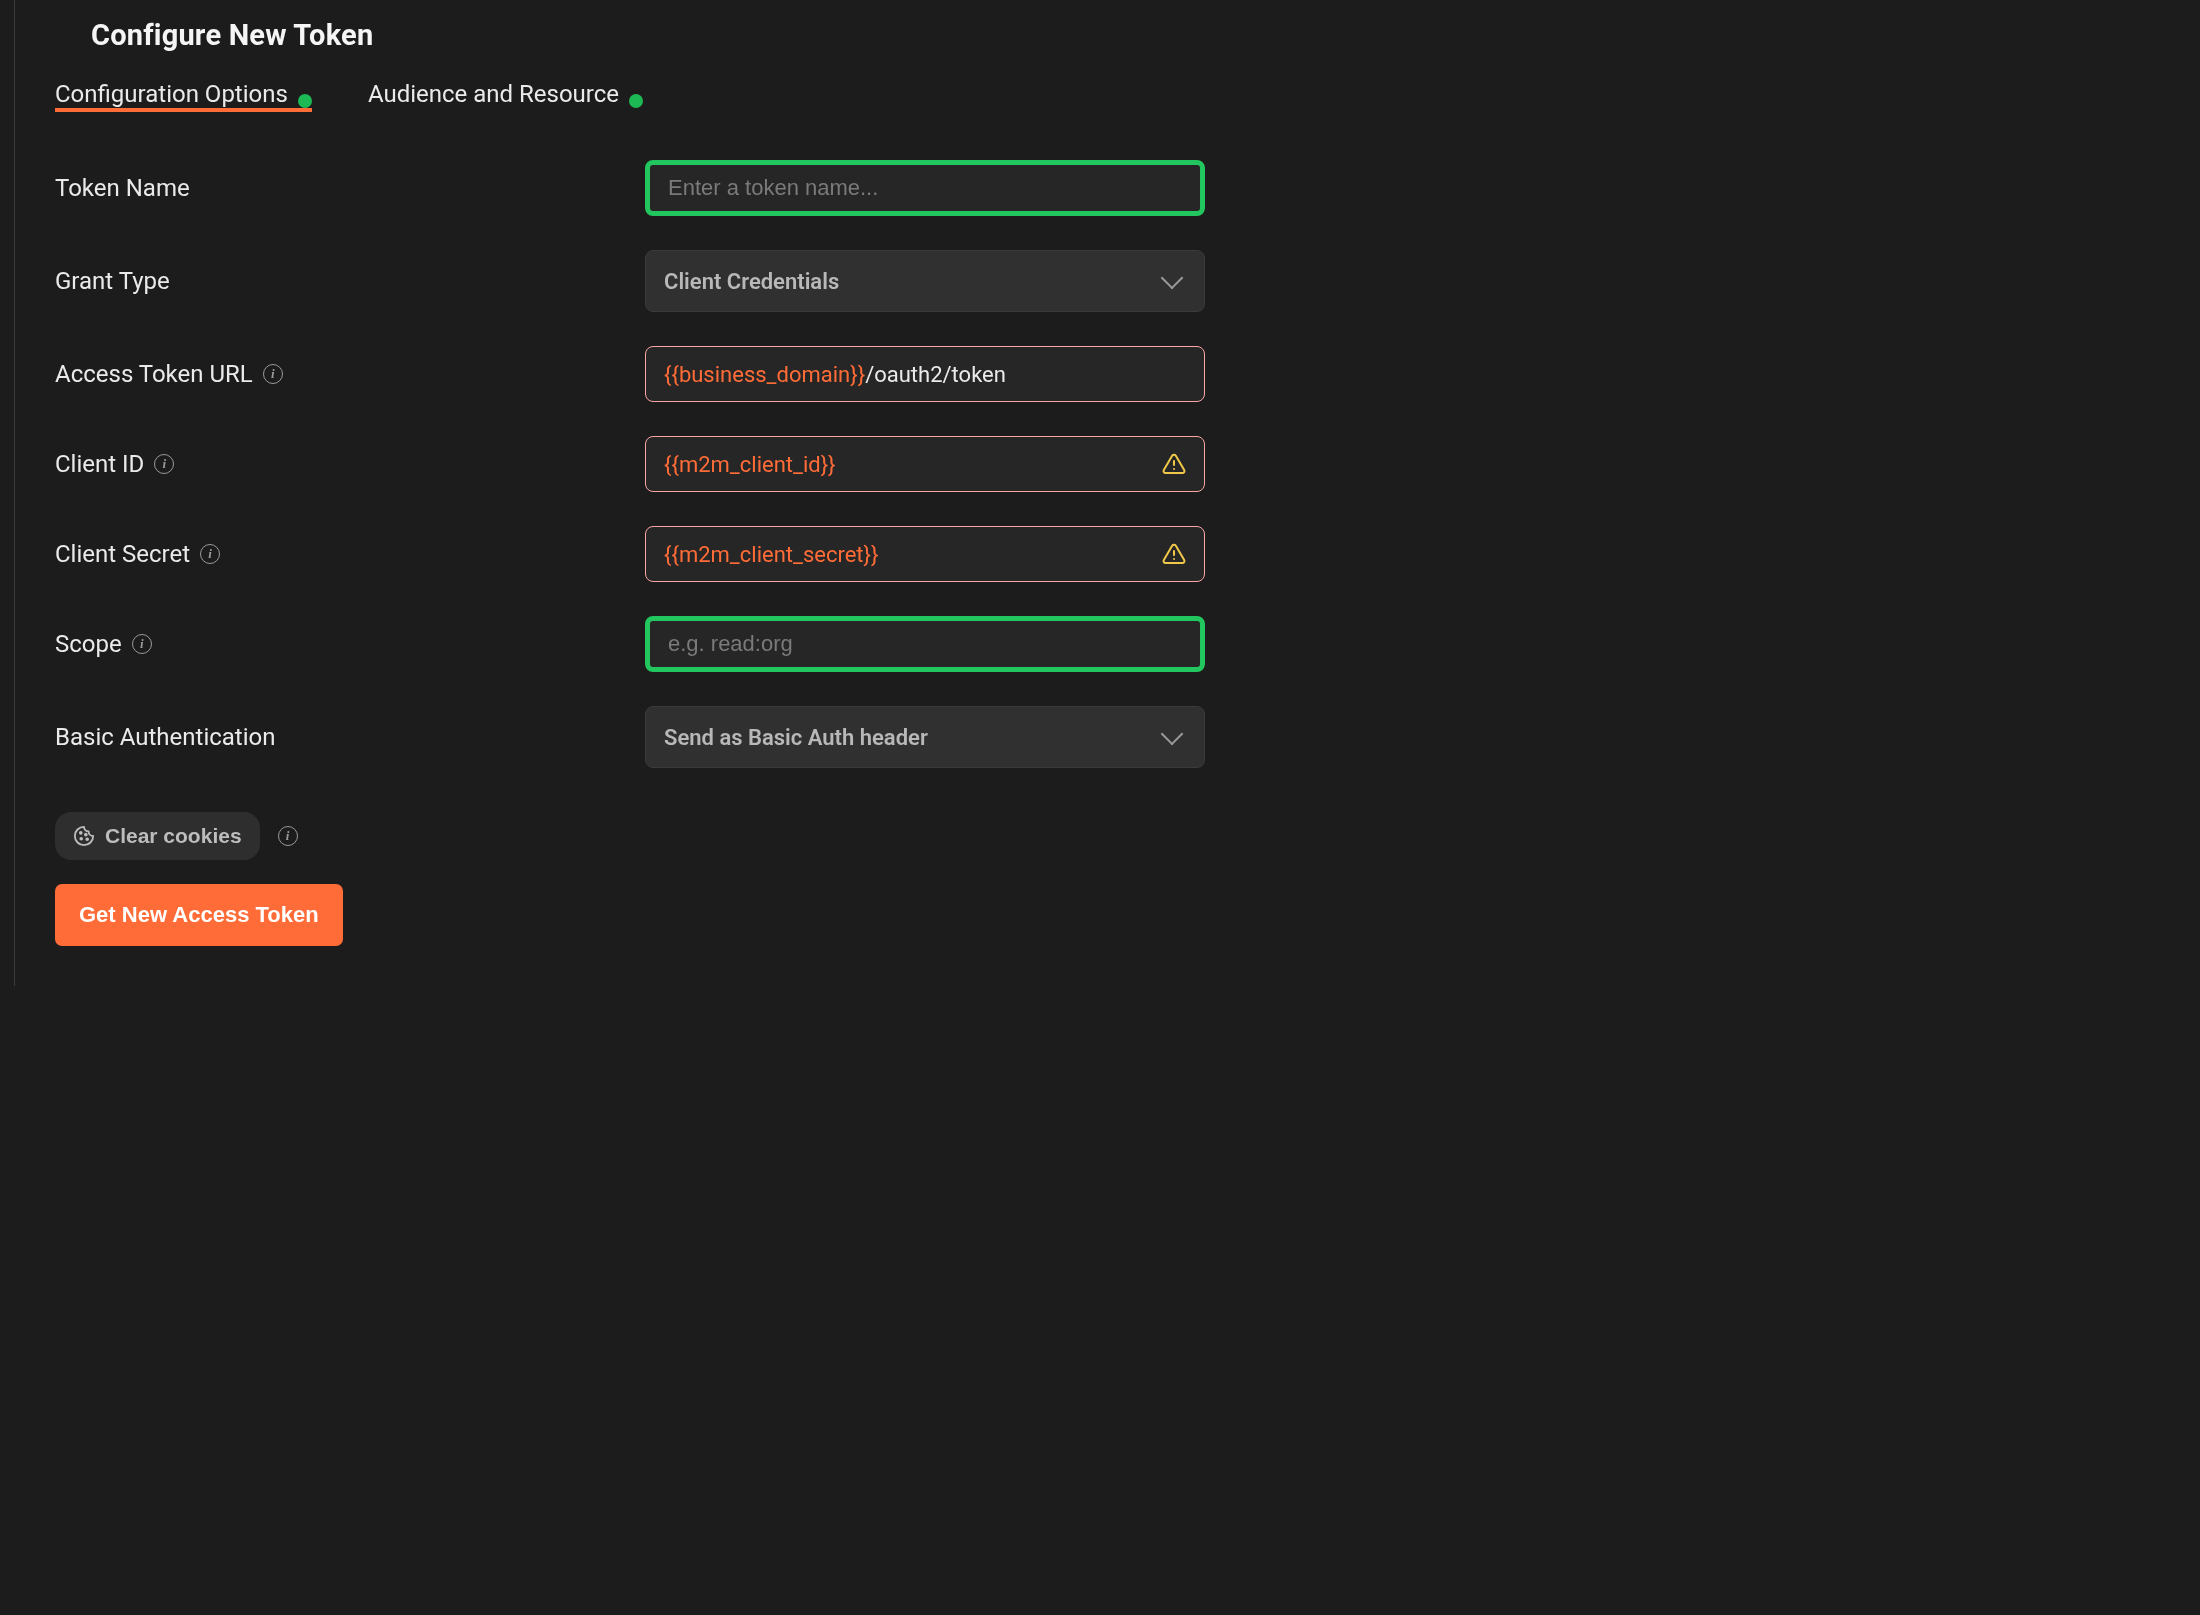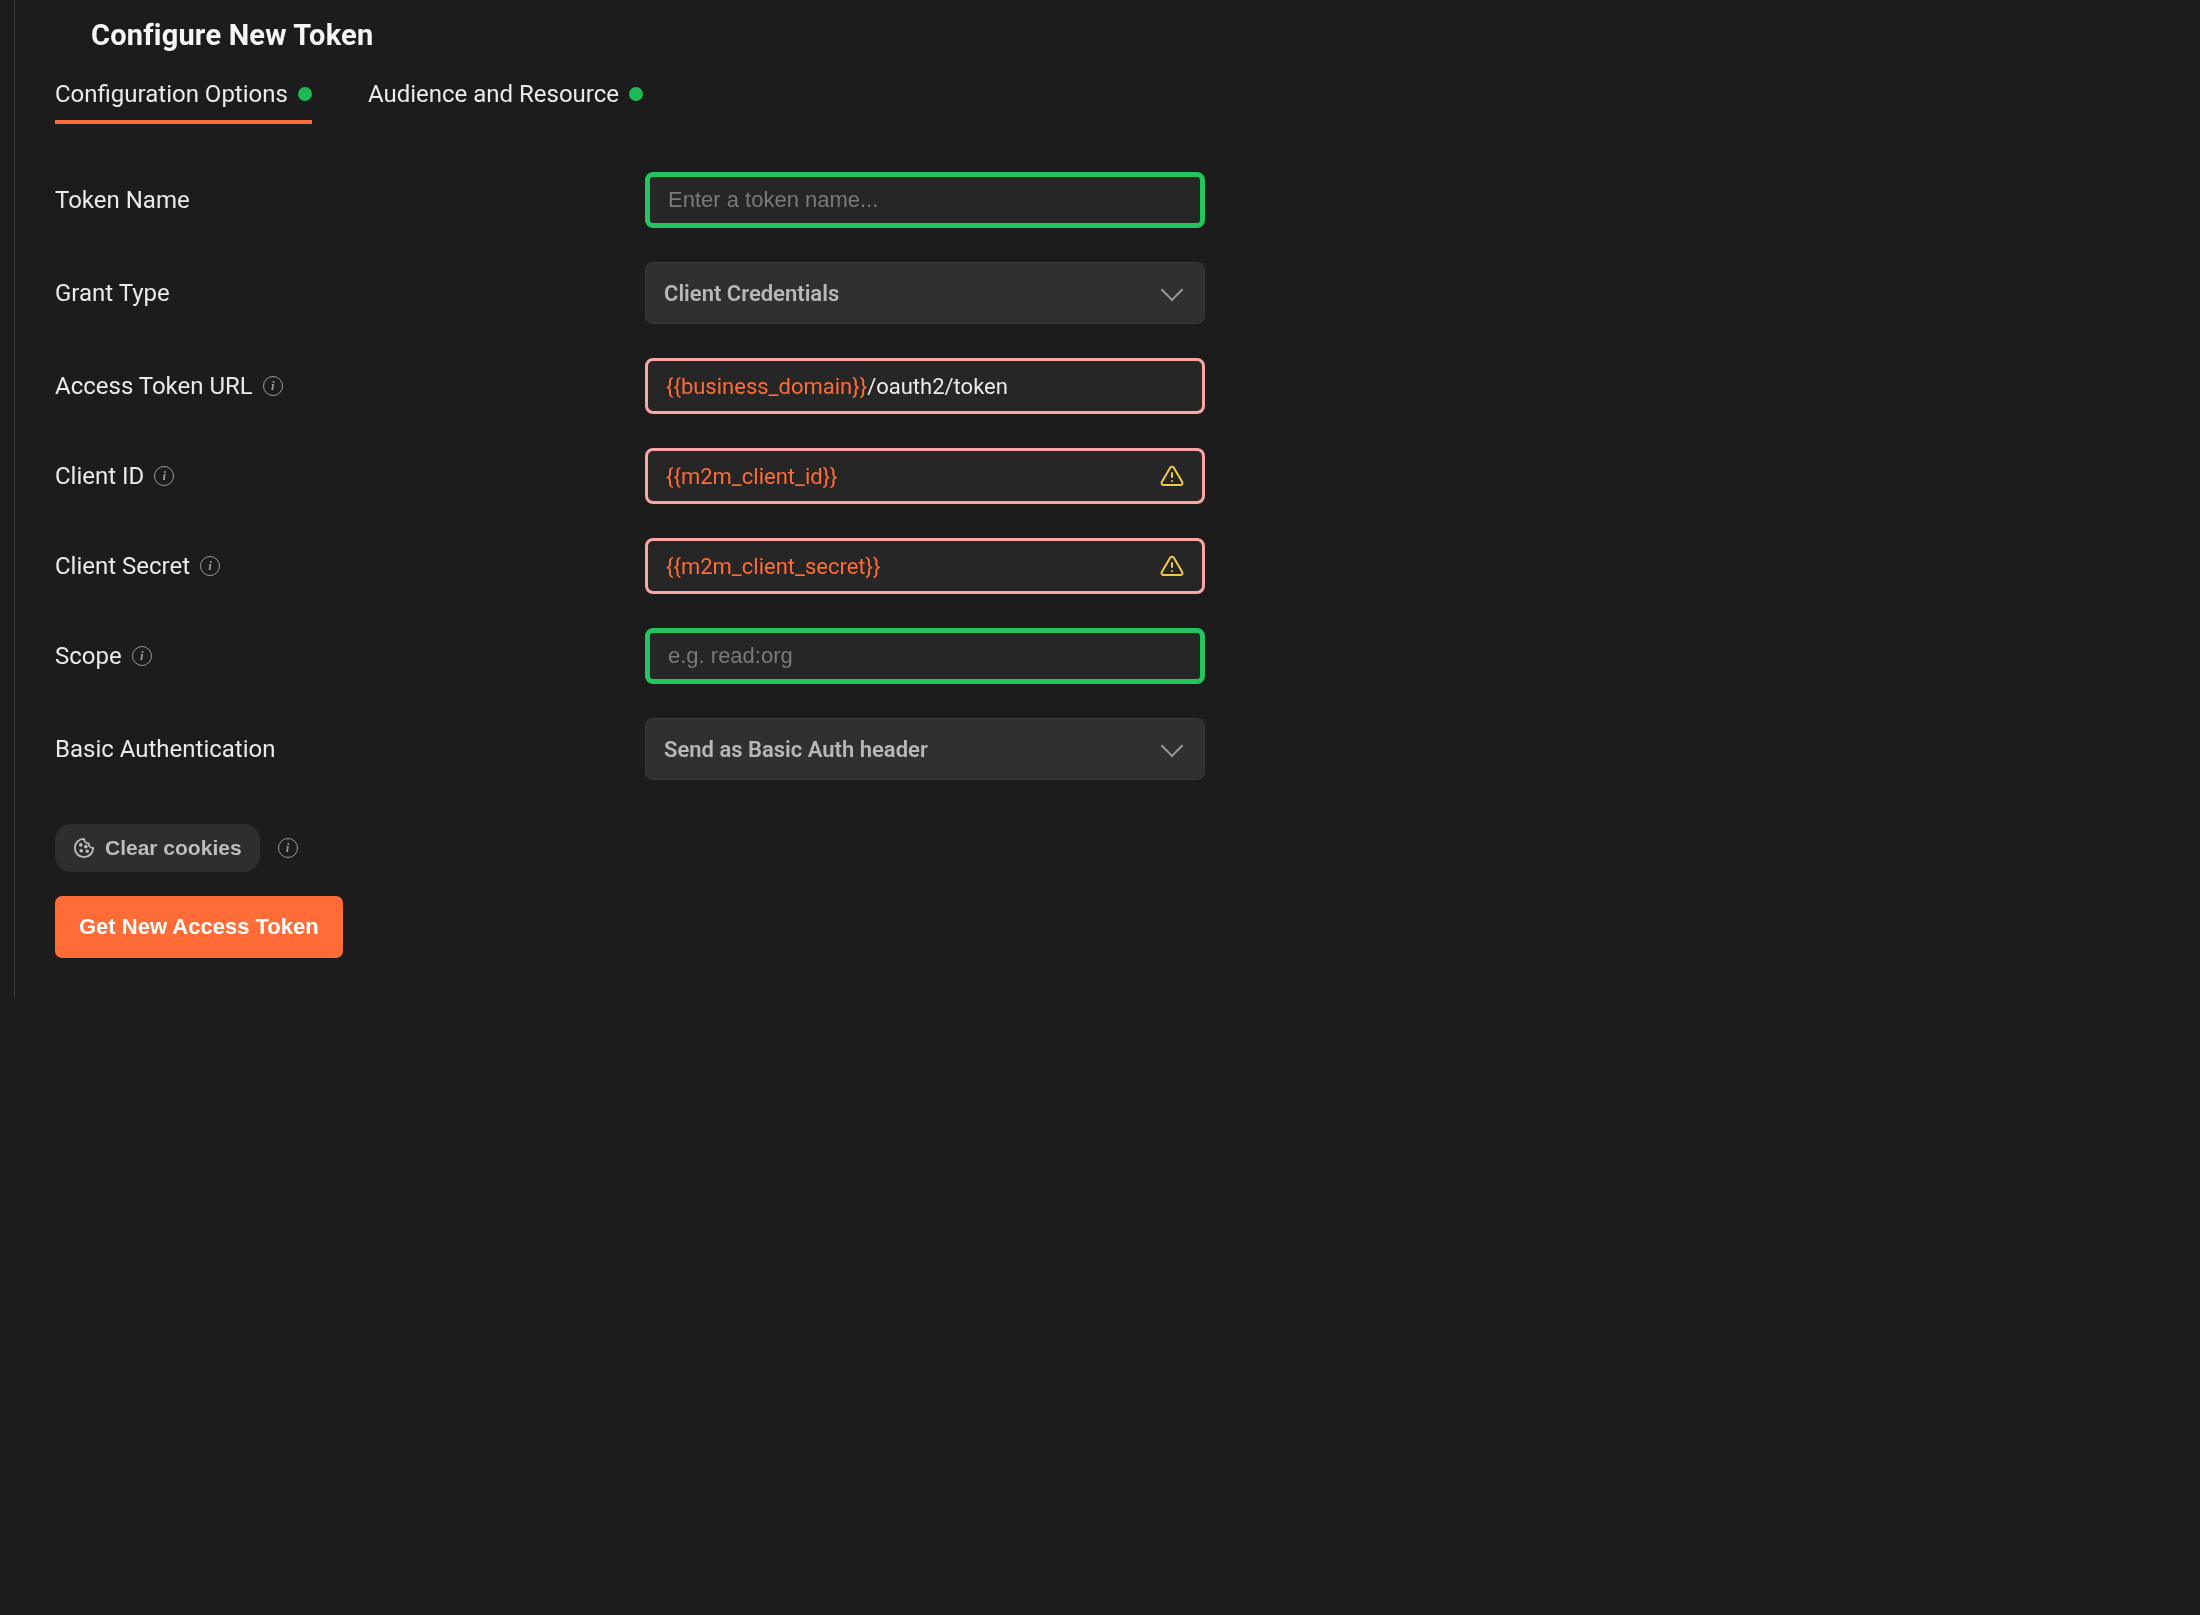--- a/index.html
+++ b/index.html
@@ -26,25 +26,24 @@
       margin-left: 36px;
     }
 
     .tabs {
       display: flex;
       gap: 56px;
       margin-bottom: 48px;
     }
     .tab {
       display: flex;
-      align-items: center;
+      align-items: flex-end;
       gap: 10px;
       font-size: 24px;
       color: #eaeaea;
-      padding-bottom: 12px;
       border-bottom: 4px solid transparent;
       cursor: pointer;
     }
     .tab.active {
       border-bottom-color: #ff6c37;
     }
     .dot {
       width: 14px;
       height: 14px;
       border-radius: 50%;
@@ -125,21 +124,21 @@
       border-bottom: 2px solid #9a9a9a;
       transform: rotate(45deg);
       margin-right: 6px;
       margin-top: -6px;
     }
 
     .token-field {
       width: 100%;
       height: 56px;
       background: #262626;
-      border: 3px solid #fca5a5;
+      border: 1px solid #fca5a5;
       border-radius: 8px;
       padding: 0 18px;
       display: flex;
       align-items: center;
       justify-content: space-between;
       font-size: 22px;
     }
     .token-var {
       color: #ff6c37;
     }

